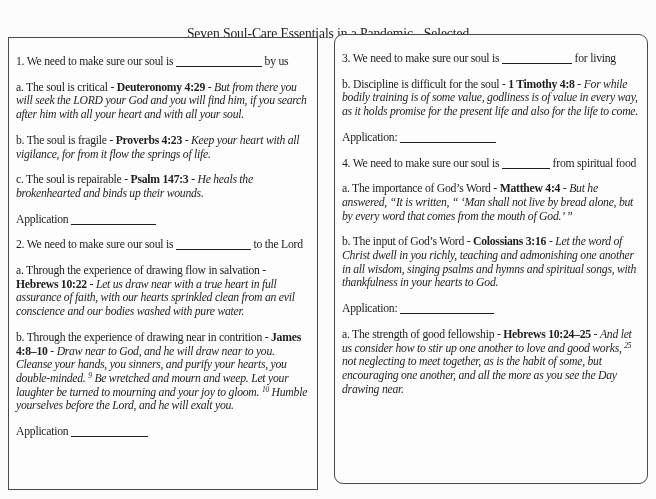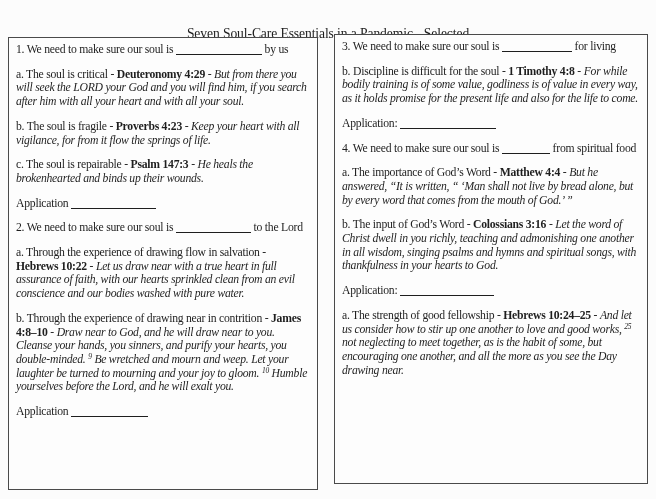--- a/index.html
+++ b/index.html
@@ -5,22 +5,22 @@
   html,body{margin:0;padding:0;background:var(--page_bg,#fcfcfc);}
   .page{position:relative;width:656px;height:499px;overflow:hidden;
         background:var(--page_bg,#fcfcfc);color:var(--text,#1e1e1e);
         font-family:"Liberation Serif",serif;font-size:11.7px;line-height:13.7px;
         letter-spacing:-0.25px;}
   .title{position:absolute;top:7px;left:0;width:100%;text-align:center;
          font-size:13.6px;letter-spacing:-0.1px;margin-top:20px;}
   .box{position:absolute;border:1px solid var(--border,#4a4a4a);
        background:var(--box_bg,#fdfdfd);padding:5px 7px;box-sizing:border-box;overflow:hidden;}
   .box-left{left:8px;top:37px;width:310px;height:453px;}
-  .box-right{left:334px;top:34px;width:314px;height:450px;}
-  p.para{margin:0 0 11px 0;}
+  .box-right{left:334px;top:34px;width:314px;height:450px;border-radius:9px;}
+  p.para{margin:12px 0 11px 0;}
   .hd{white-space:nowrap;}
   .u{text-underline-offset:1px;}
   .ref{font-weight:bold;}
   .q{font-style:italic;}
   sup.q{font-size:7.5px;line-height:0;vertical-align:4px;font-style:italic;}
   .blank{display:inline-block;height:10px;vertical-align:-2px;
          border-bottom:1px solid var(--text,#1e1e1e);}
   .bk-s1{width:86px;}  .bk-s2{width:75px;}  .bk-s3{width:70px;}
   .bk-s4{width:48px;}  .bk-s5{width:61px;}
   .bk-al1{width:85px;} .bk-al2{width:77px;}

